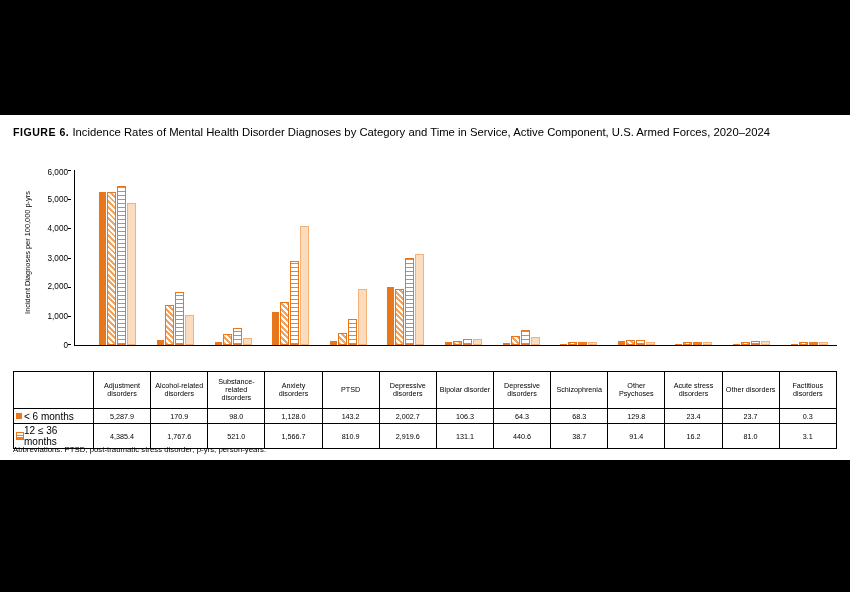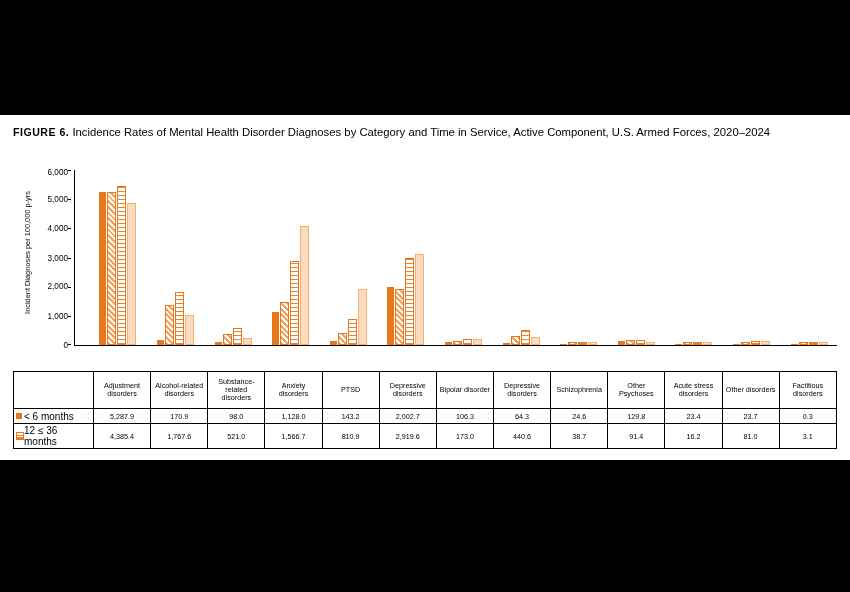--- a/index.html
+++ b/index.html
@@ -183,42 +183,43 @@
               <tr>
                 <td class="rowhead c0"><span class="sw sw0"></span><span>&lt; 6 months</span></td>
                 <td>5,287.9</td>
                 <td>170.9</td>
                 <td>98.0</td>
                 <td>1,128.0</td>
                 <td>143.2</td>
                 <td>2,002.7</td>
                 <td>106.3</td>
                 <td>64.3</td>
-                <td>24.6</td>
+                <td>68.3</td>
                 <td>129.8</td>
                 <td>23.4</td>
                 <td>23.7</td>
                 <td>0.3</td>
               </tr>
               <tr>
                 <td class="rowhead c0"><span class="sw sw2"></span><span>12 ≤ 36 months</span></td>
                 <td>4,385.4</td>
                 <td>1,767.6</td>
                 <td>521.0</td>
                 <td>1,566.7</td>
                 <td>810.9</td>
                 <td>2,919.6</td>
-                <td>173.0</td>
+                <td>131.1</td>
                 <td>440.6</td>
                 <td>38.7</td>
                 <td>91.4</td>
                 <td>16.2</td>
                 <td>81.0</td>
                 <td>3.1</td>
               </tr>
             </tbody>
         </table>
       </div>
 
+      <div id="abbrev">Abbreviations: PTSD, post-traumatic stress disorder; p-yrs, person-years.</div>
 
     </div>
   </div>
 </div>
 
 </body></html>

